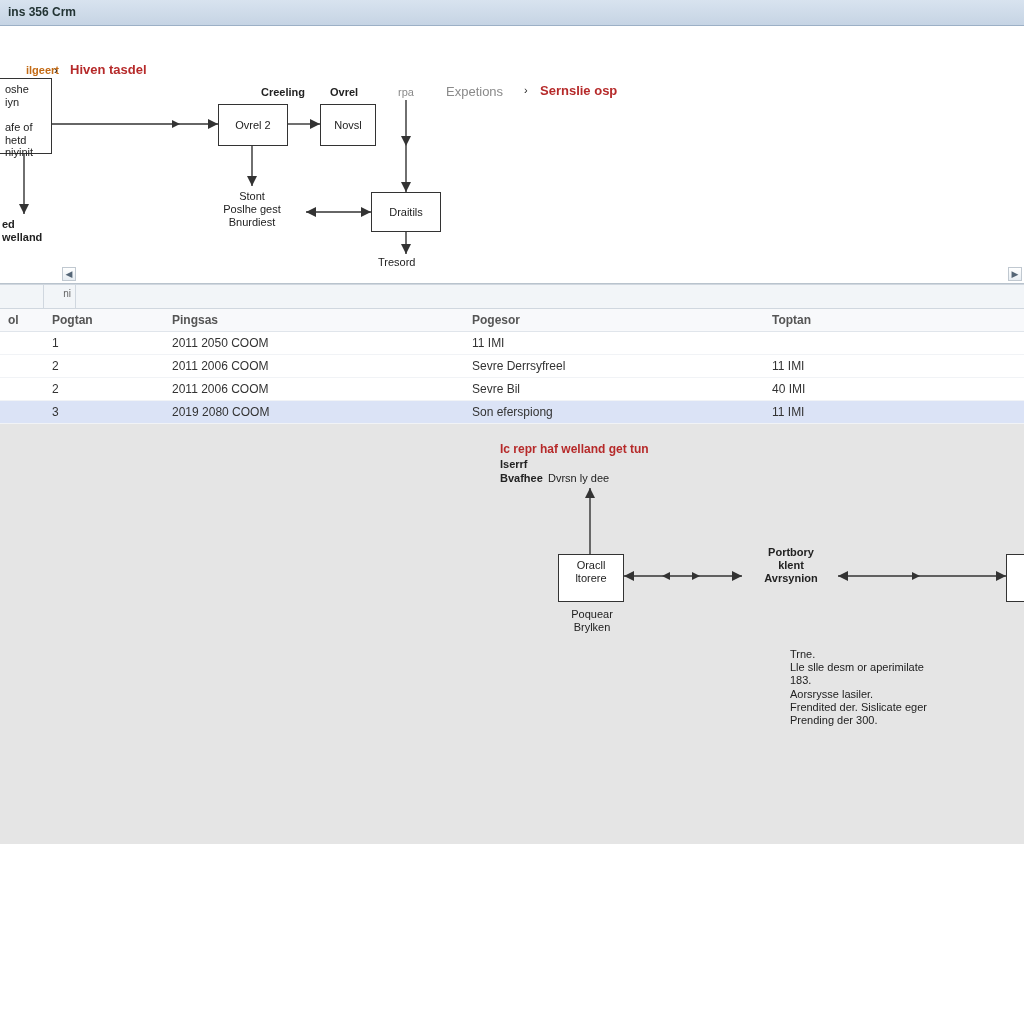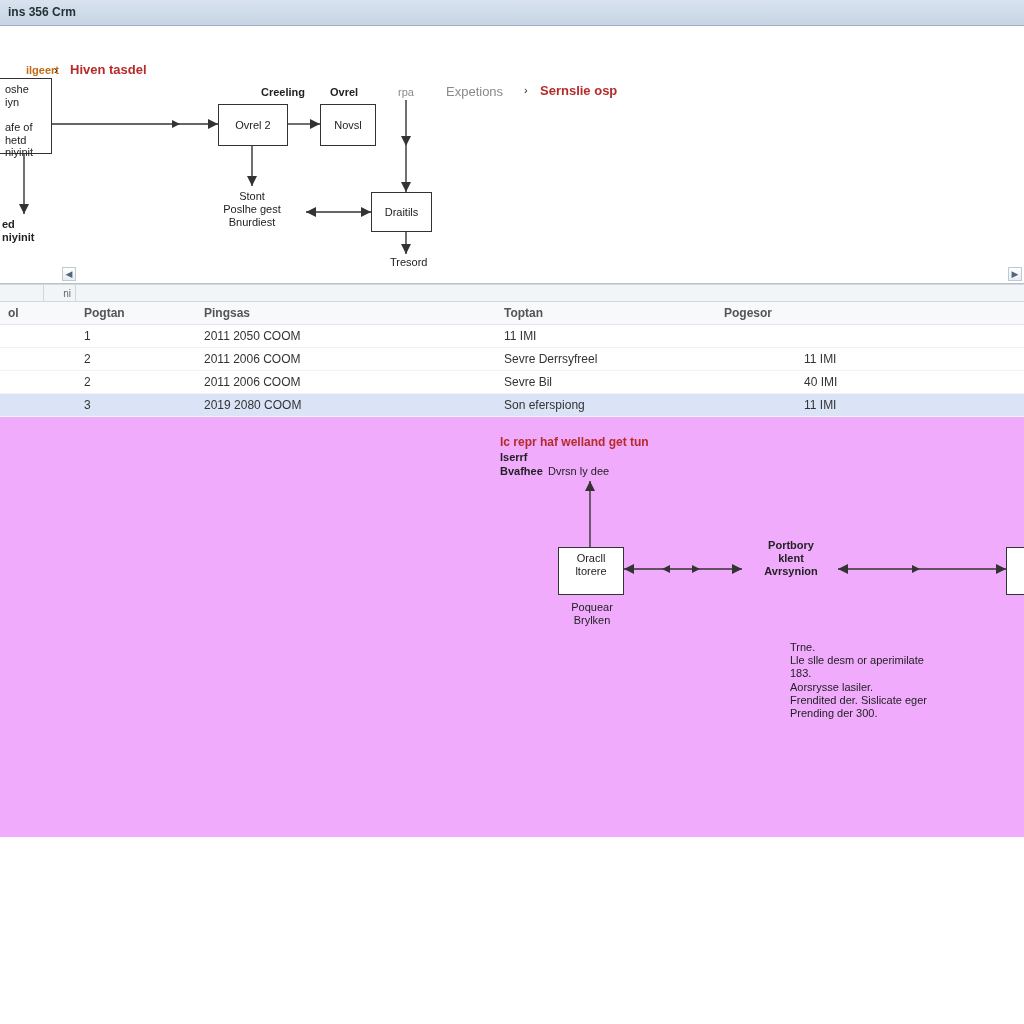--- a/index.html
+++ b/index.html
@@ -47,43 +47,43 @@
   .label.gray { color:#8a8a8a; }
   .label.orange { color:#c36a14; font-weight:600; }
   .label.big { font-size:13px; }
   .label.bold { font-weight:600; }
   svg.conn { position:absolute; inset:0; width:100%; height:100%; pointer-events:none; }
   svg .arrow { stroke:#333; stroke-width:1.4; fill:none; }
   svg .head { fill:#333; }
 
   
   .gridbar {
-    display:flex; height:18px; background:#f2f5f8; border-top:1px solid #d0d7df; border-bottom:1px solid #d0d7df;
+    display:flex; height:25px; background:#f2f5f8; border-top:1px solid #d0d7df; border-bottom:1px solid #d0d7df;
     font-size:10px; color:#666;
   }
   .gridbar .sp { width:44px; border-right:1px solid #d0d7df; text-align:center; padding-top:3px;}
   .gridbar .ni { width:32px; border-right:1px solid #d0d7df; text-align:right; padding:3px 4px 0;}
   .gridbar .rest { flex:1; }
   .grid { font-size:12px; color:#333; }
   .ghead, .grow { display:flex; }
   .ghead { background:#f8f9fb; font-weight:600; color:#555; border-bottom:1px solid #e0e5eb; }
   .gcell { padding:4px 8px; }
   .c0 { width:44px; }
-  .c1 { width:120px;margin-left:32px; }
+  .c1 { width:120px; }
   .c2 { width:300px; }
   .c3 { width:300px; }
   .c4 { width:220px; }
   .grow { border-bottom:1px solid #f1f3f6; }
   .grow.sel { background:#dbe3f6; }
 
   
   .lower {
     position:relative;
     height:420px;
-    background:#f0abfc;
+    background:#e5e5e5;
   }
   .scroll-left, .scroll-right {
     position:absolute; width:14px; height:14px; border:1px solid #c0c8d0;
     background:linear-gradient(#fff,#e7edf3); font-size:9px; color:#567;
     display:flex; align-items:center; justify-content:center;
   }
 </style>
 </head>
 <body>
 
@@ -96,34 +96,34 @@
   <span class="label orange" style="left:6px;top:38px;margin-left:20px;">ilgeert</span>
   <span class="label" style="left:54px;top:38px;">›</span>
   <span class="label red big" style="left:70px;top:36px;">Hiven tasdel</span>
 
   <div class="node" style="left:-2px; top:52px; width:54px; height:76px; text-align:left;">oshe
 iyn
 
 afe of hetd
 niyinit</div>
   <span class="label bold" style="left:2px; top:192px; text-align:left;">ed
-niyinit</span>
+welland</span>
 
   <span class="label bold" style="left:225px; top:60px;margin-left:36px;">Creeling</span>
   <div class="node" style="left:218px; top:78px; width:70px; height:42px; line-height:32px;">Ovrel 2</div>
   <span class="label" style="left:192px; top:164px; width:120px;">Stont
 Poslhe gest
 Bnurdiest</span>
 
   <span class="label bold" style="left:330px; top:60px;">Ovrel</span>
   <div class="node" style="left:320px; top:78px; width:56px; height:42px; line-height:32px;">Novsl</div>
 
   <span class="label gray" style="left:398px; top:60px;">rpa</span>
-  <div class="node" style="left:371px; top:166px; width:61px; height:40px; line-height:30px;">Draitils</div>
-  <span class="label" style="left:390px; top:230px;">Tresord</span>
+  <div class="node" style="left:371px; top:166px; width:70px; height:40px; line-height:30px;">Draitils</div>
+  <span class="label" style="left:378px; top:230px;">Tresord</span>
 
   <span class="label gray big" style="left:446px; top:58px;">Expetions</span>
   <span class="label" style="left:524px; top:58px;">›</span>
   <span class="label red big" style="left:540px; top:57px;">Sernslie osp</span>
 
   <div class="scroll-left" style="left:62px; bottom:2px;">◀</div>
   <div class="scroll-right" style="right:2px; bottom:2px;">▶</div>
 
   <svg class="conn">
 
@@ -157,22 +157,22 @@
   <div class="sp"></div>
   <div class="ni">ni</div>
   <div class="rest"></div>
 </div>
 
 <div class="grid">
   <div class="ghead">
     <div class="gcell c0">ol</div>
     <div class="gcell c1">Pogtan</div>
     <div class="gcell c2">Pingsas</div>
+    <div class="gcell c3">Pogesor</div>
     <div class="gcell c4">Toptan</div>
-    <div class="gcell c3">Pogesor</div>
   </div>
   <div id="grid-rows">
       <div class="grow">
         <div class="gcell c0"></div>
         <div class="gcell c1">1</div>
         <div class="gcell c2">2011 2050 COOM</div>
         <div class="gcell c4">11 IMI</div>
       </div>
       <div class="grow">
         <div class="gcell c0"></div>

